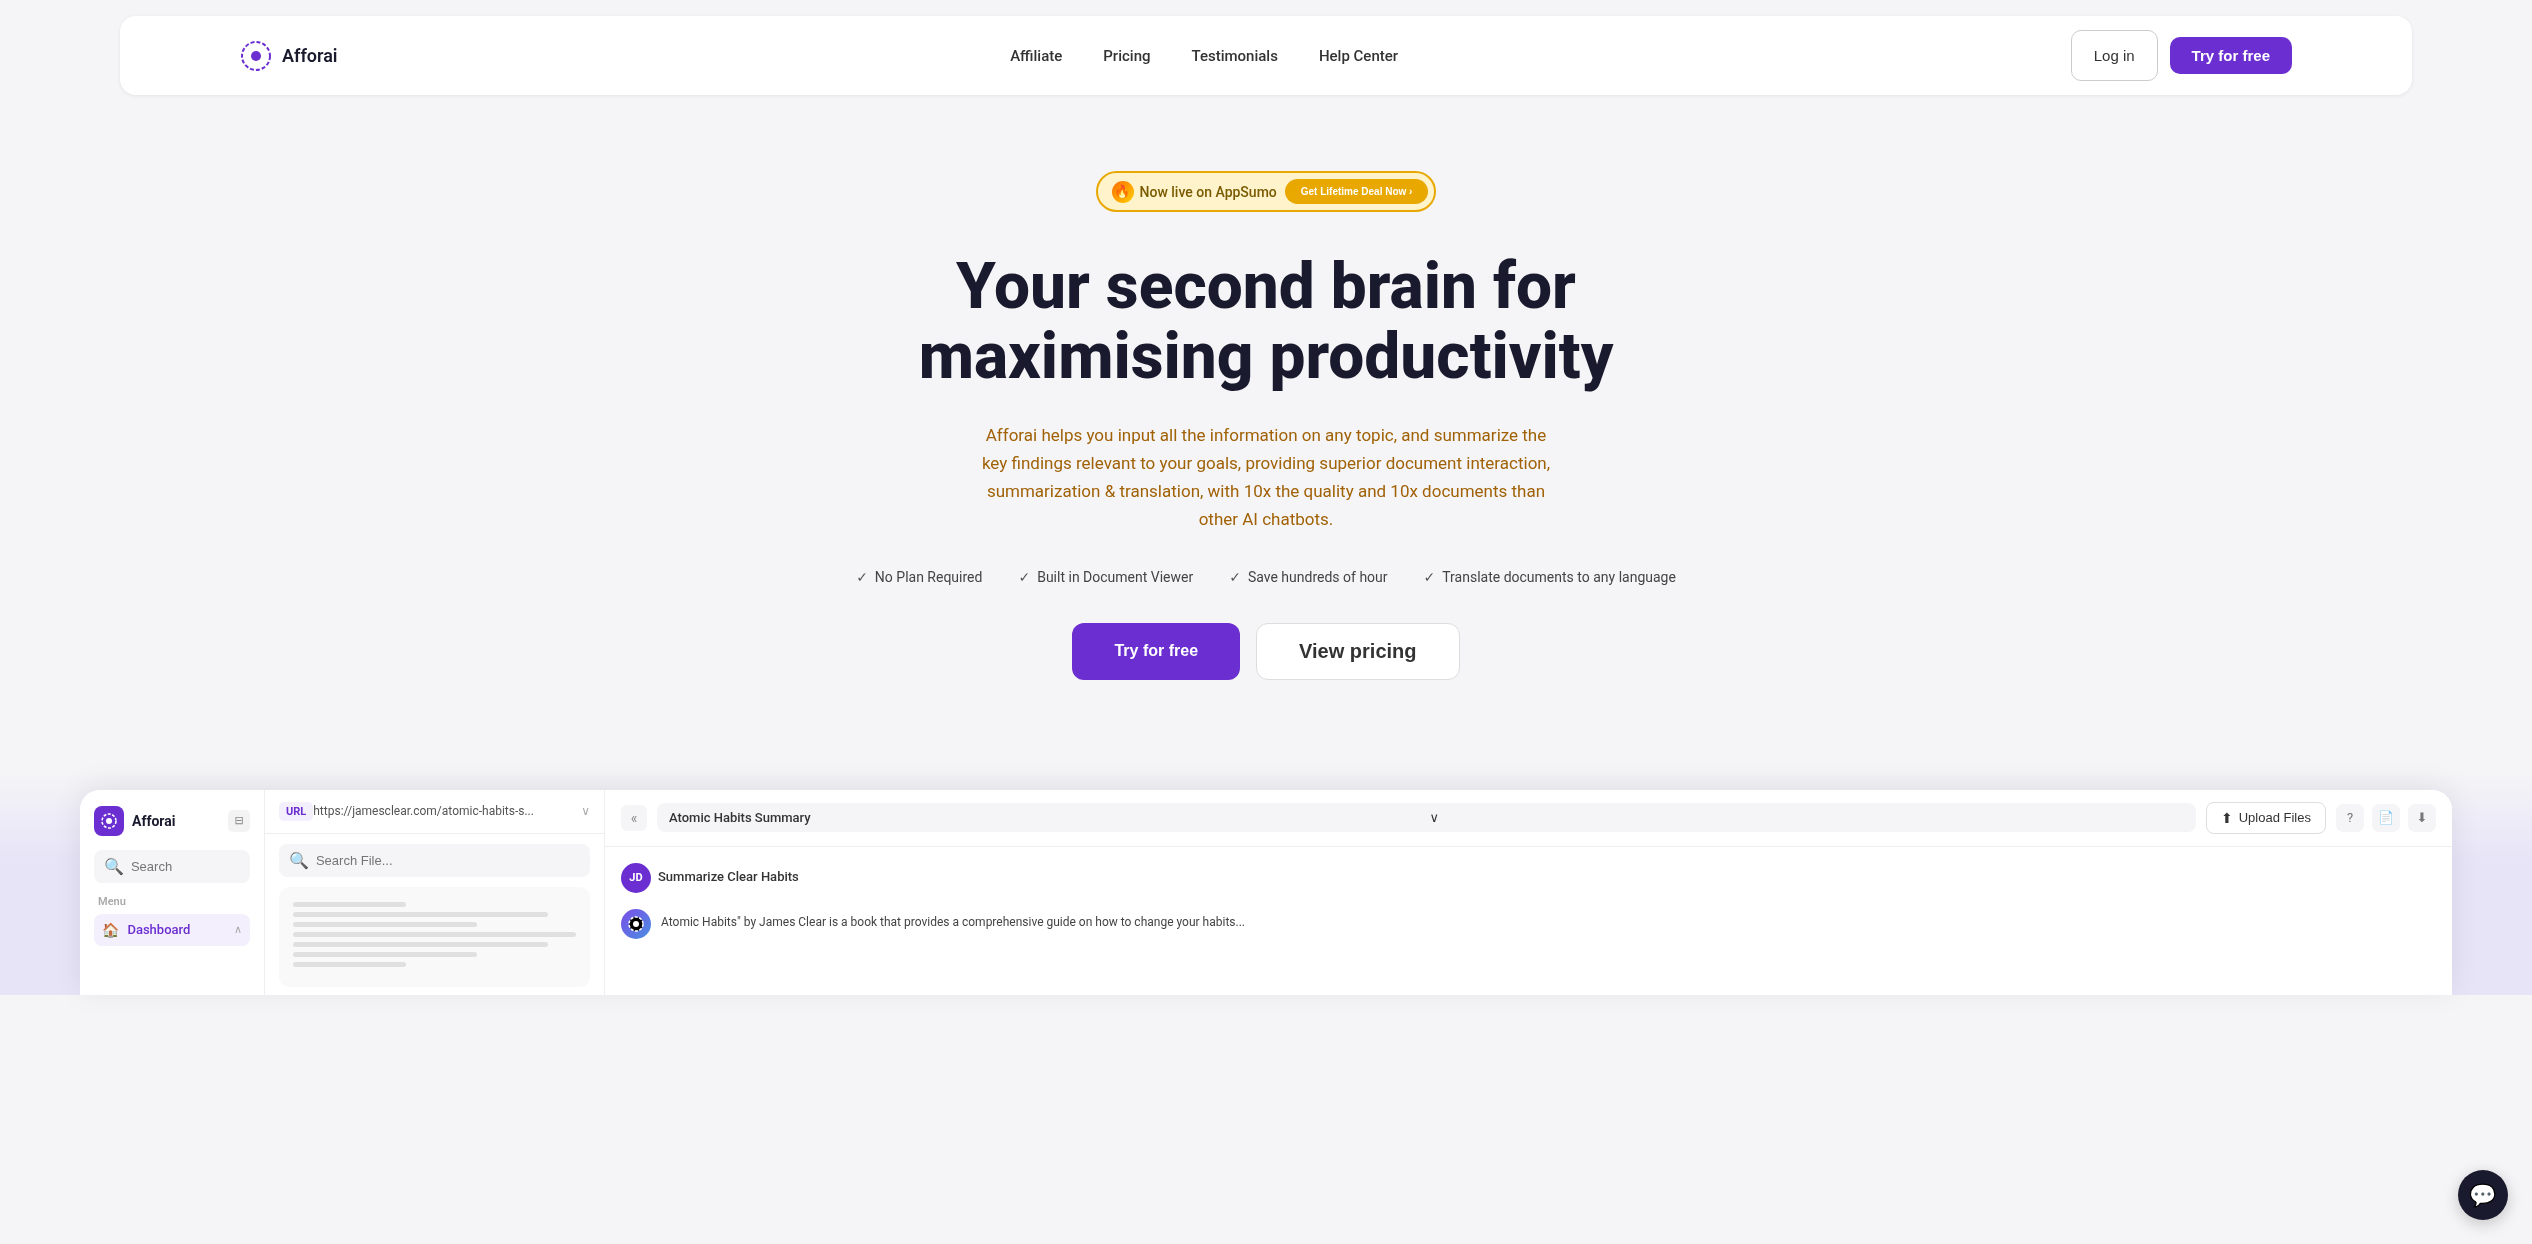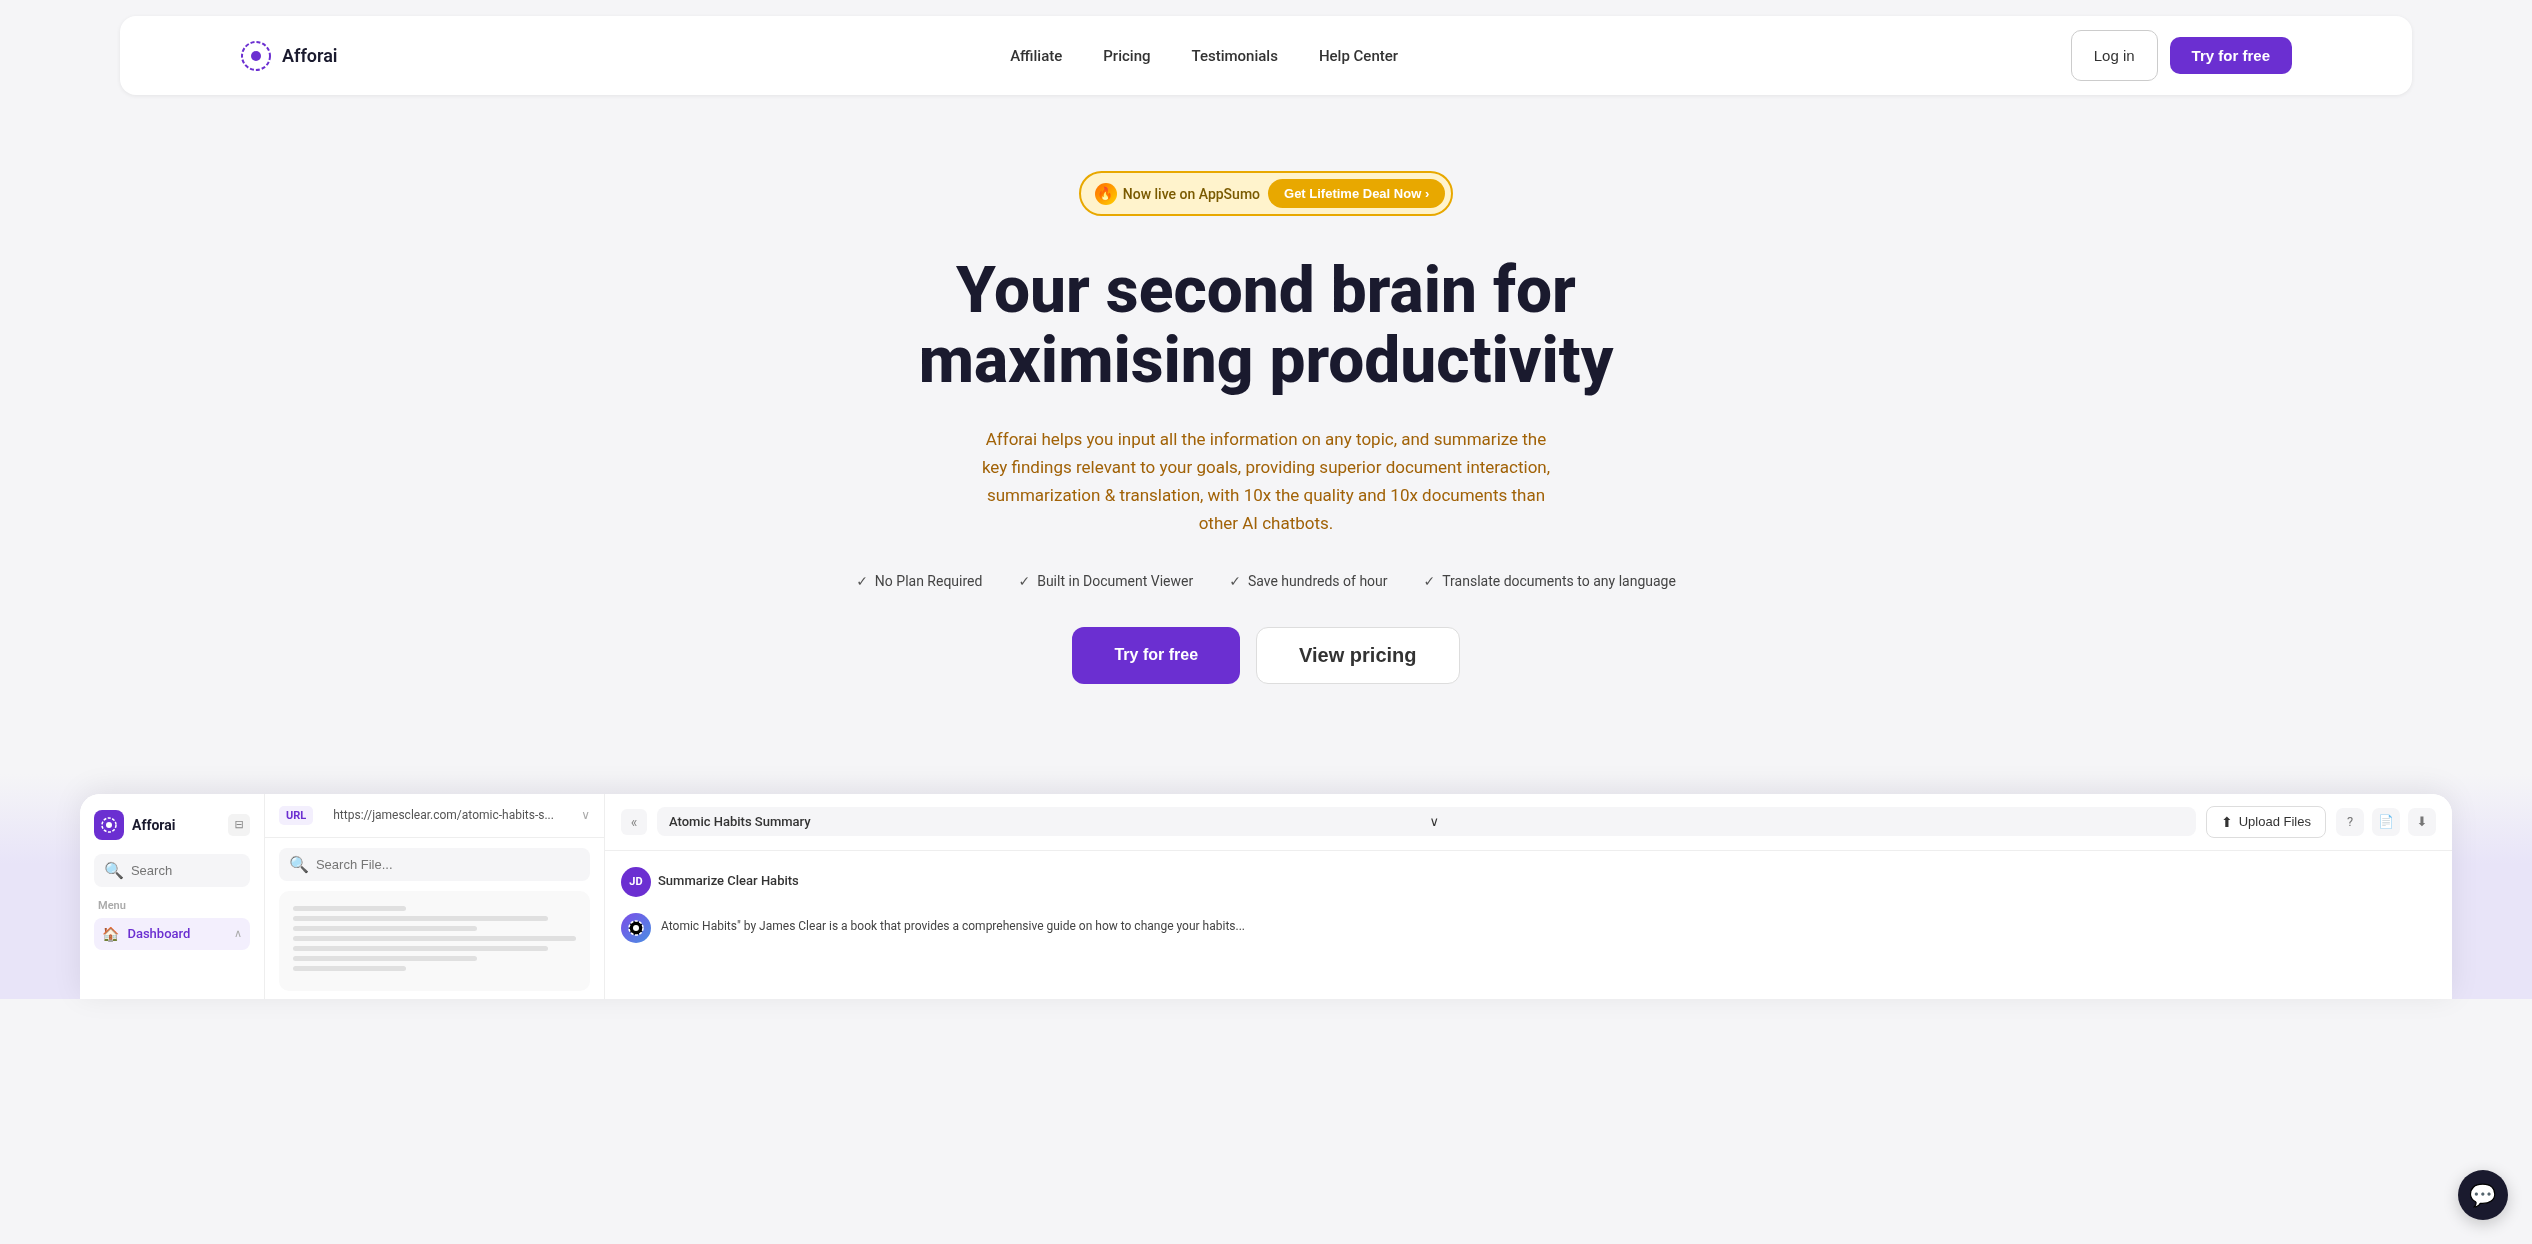--- a/index.html
+++ b/index.html
@@ -105,21 +105,21 @@
       align-items: center;
       justify-content: center;
       font-size: 13px;
     }
     .appsumo-cta {
       background: #E8A800;
       color: #fff;
       border: none;
       border-radius: 22px;
       padding: 7px 16px;
-      font-size: 13px;
+      font-size: 10px;
       font-weight: 700;
       cursor: pointer;
     }
     .hero-title {
       font-size: 64px;
       font-weight: 800;
       color: #1a1a2e;
       line-height: 1.1;
       margin-bottom: 28px;
       max-width: 700px;
@@ -296,21 +296,21 @@
     
     .app-middle {
       width: 340px;
       border-right: 1px solid #eee;
       background: #fff;
       flex-shrink: 0;
     }
     .url-bar {
       display: flex;
       align-items: center;
-      gap: 20px;
+      gap: 0;
       padding: 12px 14px;
       border-bottom: 1px solid #eee;
     }
     .url-badge {
       background: #f3effd;
       color: #6b2fd1;
       font-size: 11px;
       font-weight: 700;
       padding: 3px 7px;
       border-radius: 5px;

